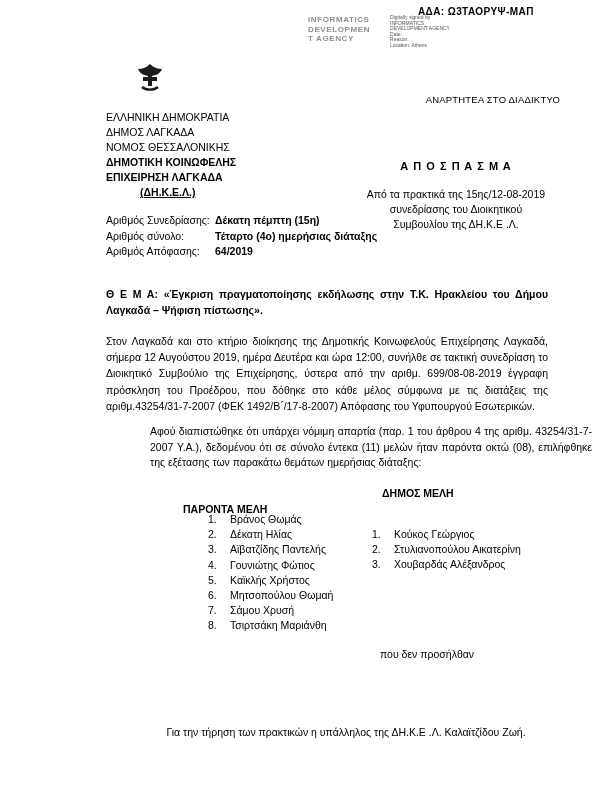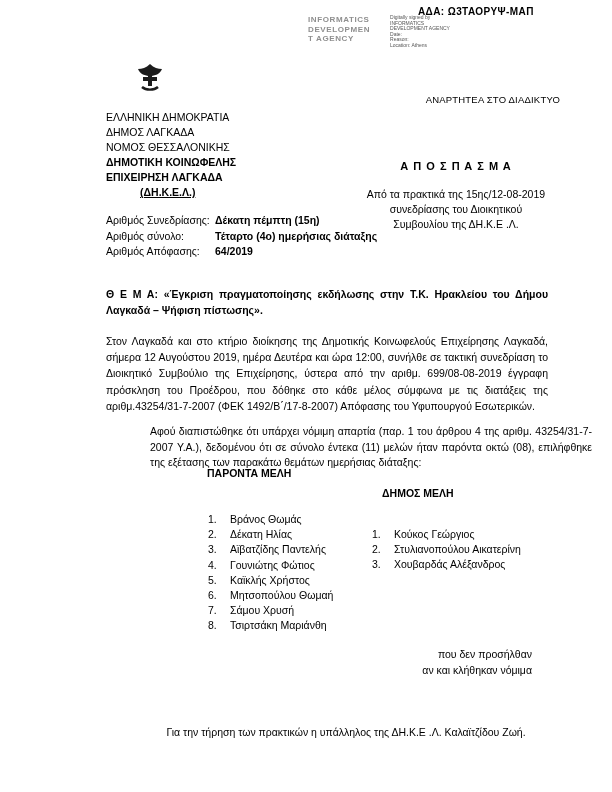--- a/index.html
+++ b/index.html
@@ -31,28 +31,28 @@
   .hright .sub { margin-top:13px; }
 
   .meta { top:213px; left:86px; line-height:15.6px; }
   .meta .lbl { display:inline-block; width:109px; }
 
   .thema { top:287px; left:86px; width:442px; line-height:15.6px; text-align:justify; font-weight:bold; }
 
   .para1 { top:333px; left:86px; width:442px; line-height:16.2px; text-align:justify; }
   .para2 { top:424px; left:86px; width:442px; line-height:15.6px; text-align:justify;margin-left:44px; }
 
-  .mhead-present { top:467px; left:163px;margin-left:24px; }
+  .mhead-present { top:503px; left:163px; }
   .mhead-absent  { top:487px; left:362px; }
 
   .mlist-present { top:512px; left:156px; line-height:15.2px;margin-left:32px; }
   .mlist-absent  { top:527px; left:352px; line-height:15.2px; }
   .mi .num { display:inline-block; width:22px; }
 
-  .absent-note { top:647px; left:352px; width:160px; text-align:right; line-height:15.8px; }
+  .absent-note { top:647px; left:360px; width:160px; text-align:left; line-height:15.8px; }
 
   .closing { top:726px; left:0; width:612px; text-align:center;margin-left:20px; }
 </style>
 </head>
 <body>
 
 <div class="page">
 
   <div class="abs ada b">ΑΔΑ: Ω3ΤΑΟΡΥΨ-ΜΑΠ</div>
 
@@ -136,18 +136,17 @@
   </div>
 
   <div class="abs mlist-absent">
     <div class="mi"><span class="num">1.</span><span>Κούκος Γεώργιος</span></div>
     <div class="mi"><span class="num">2.</span><span>Στυλιανοπούλου Αικατερίνη</span></div>
     <div class="mi"><span class="num">3.</span><span>Χουβαρδάς Αλέξανδρος</span></div>
   </div>
 
   <div class="abs absent-note">
     <div>που δεν προσήλθαν</div>
-    <div>αν και κλήθηκαν νόμιμα</div>
   </div>
 
   <div class="abs closing">Για την τήρηση των πρακτικών η υπάλληλος της ΔΗ.Κ.Ε .Λ.  Καλαϊτζίδου Ζωή.</div>
 
 </div>
 
 </body></html>

